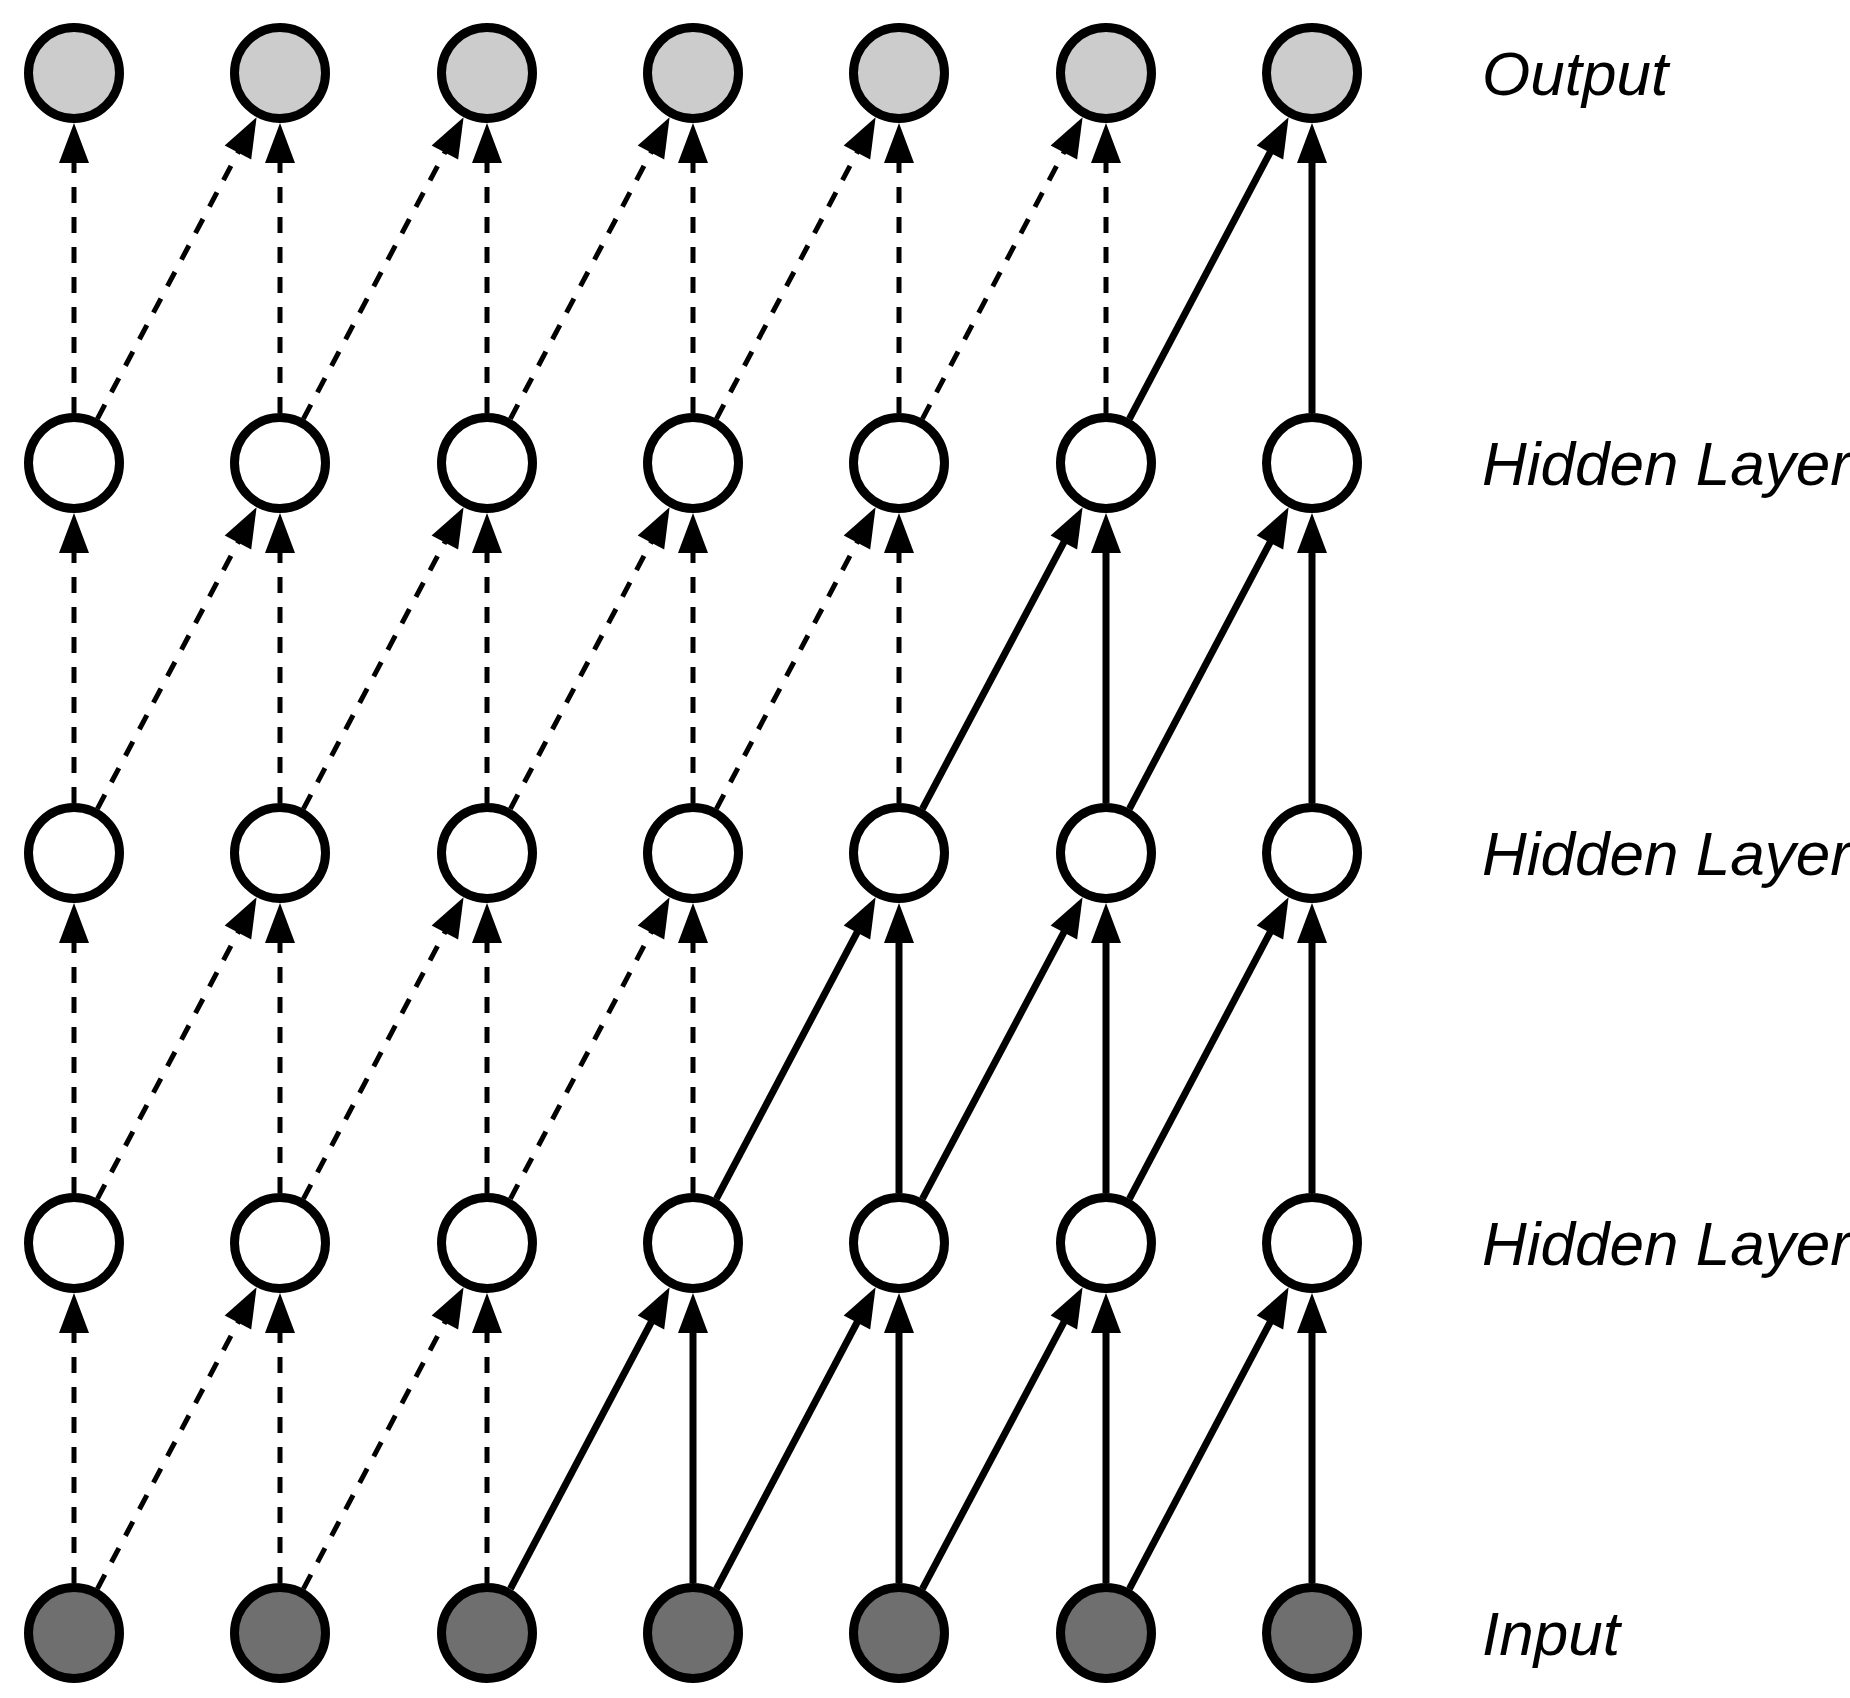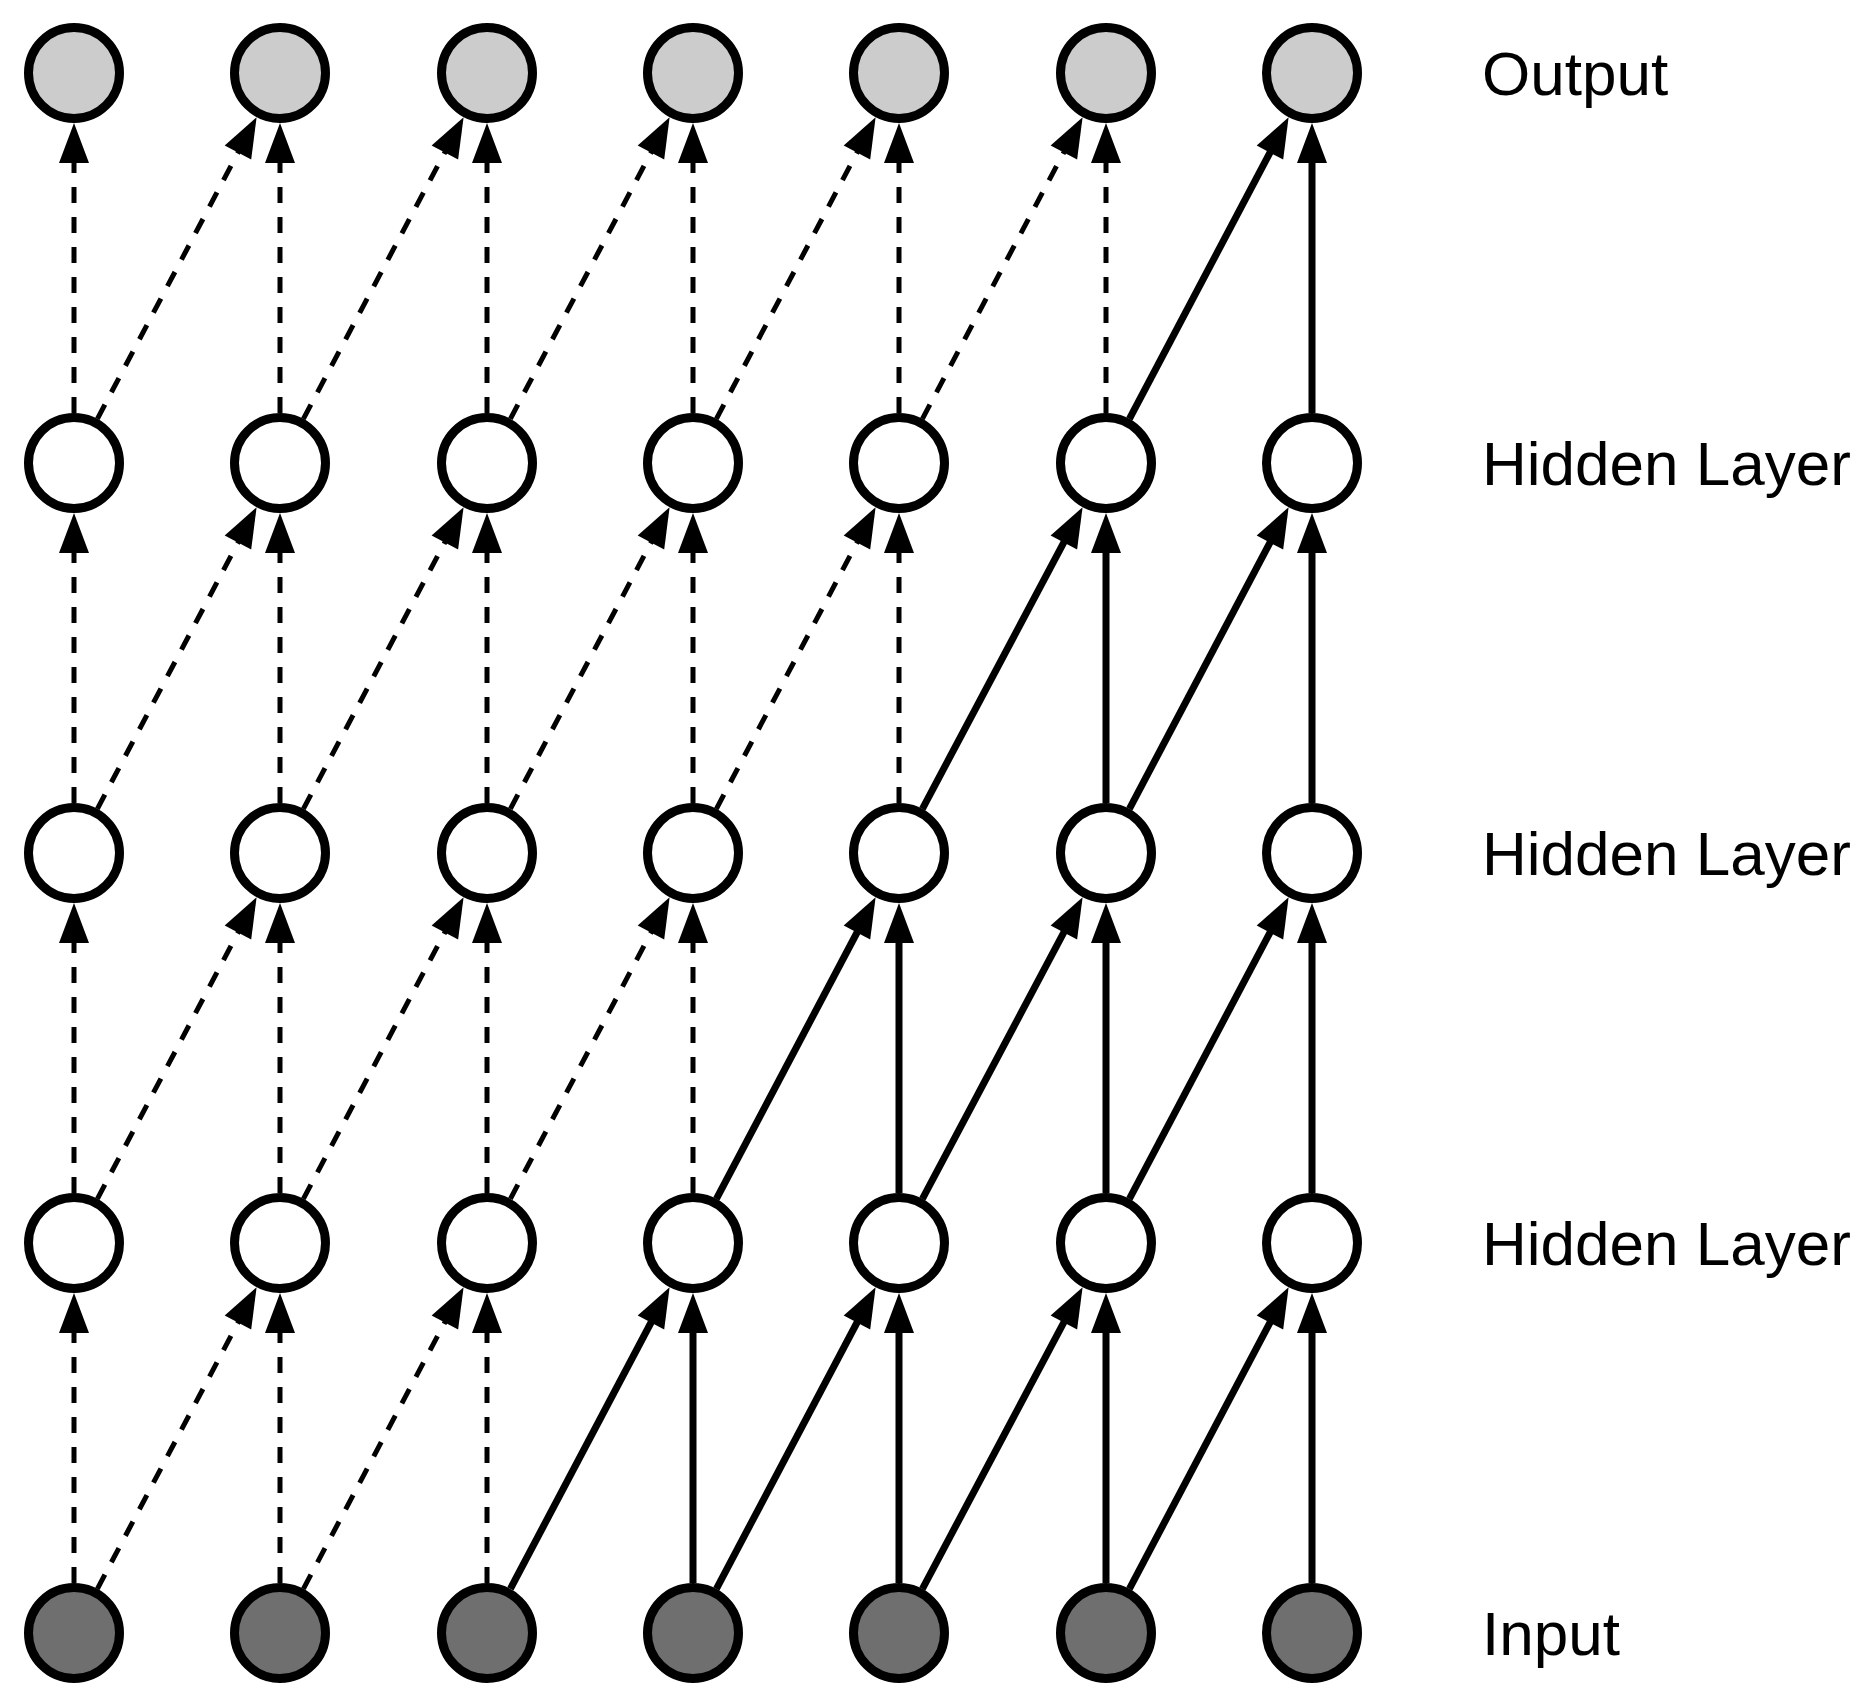--- a/index.html
+++ b/index.html
@@ -1,18 +1,19 @@
 <!DOCTYPE html>
 <html><head>
 <meta charset="utf-8">
 <style>
   html, body { margin: 0; padding: 0; background: #ffffff; }
   .page {
     width: 1850px; height: 1698px; position: relative; background: #bef264;
     font-family: "Liberation Sans", "DejaVu Sans", sans-serif;
+    font-style: italic;
   }
   svg { display: block; }
   .row-label {
     fill: #000000;
     font-family: "Liberation Sans", "DejaVu Sans", sans-serif;
   }
 </style>
 </head>
 <body>
 

